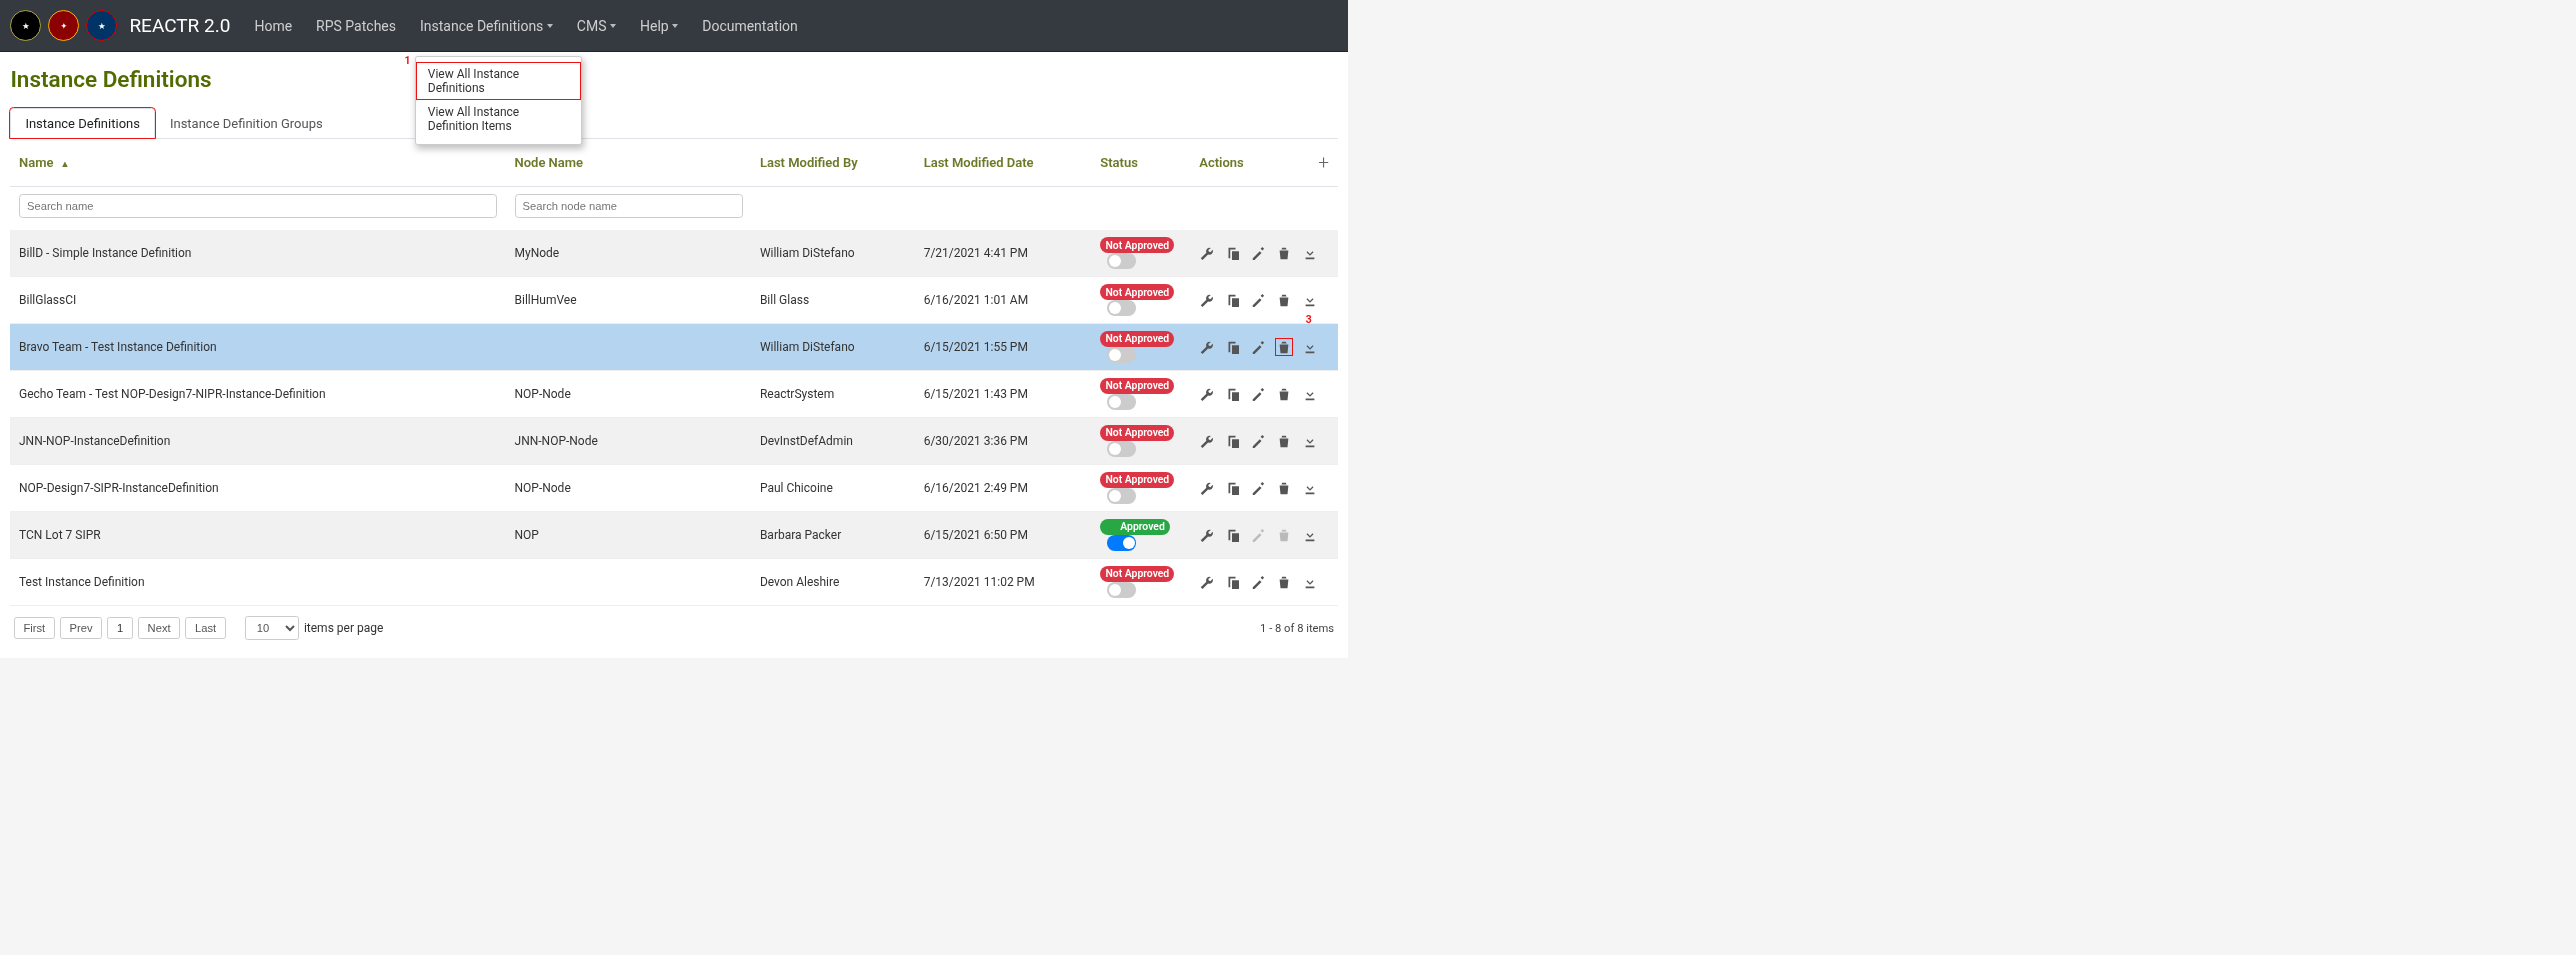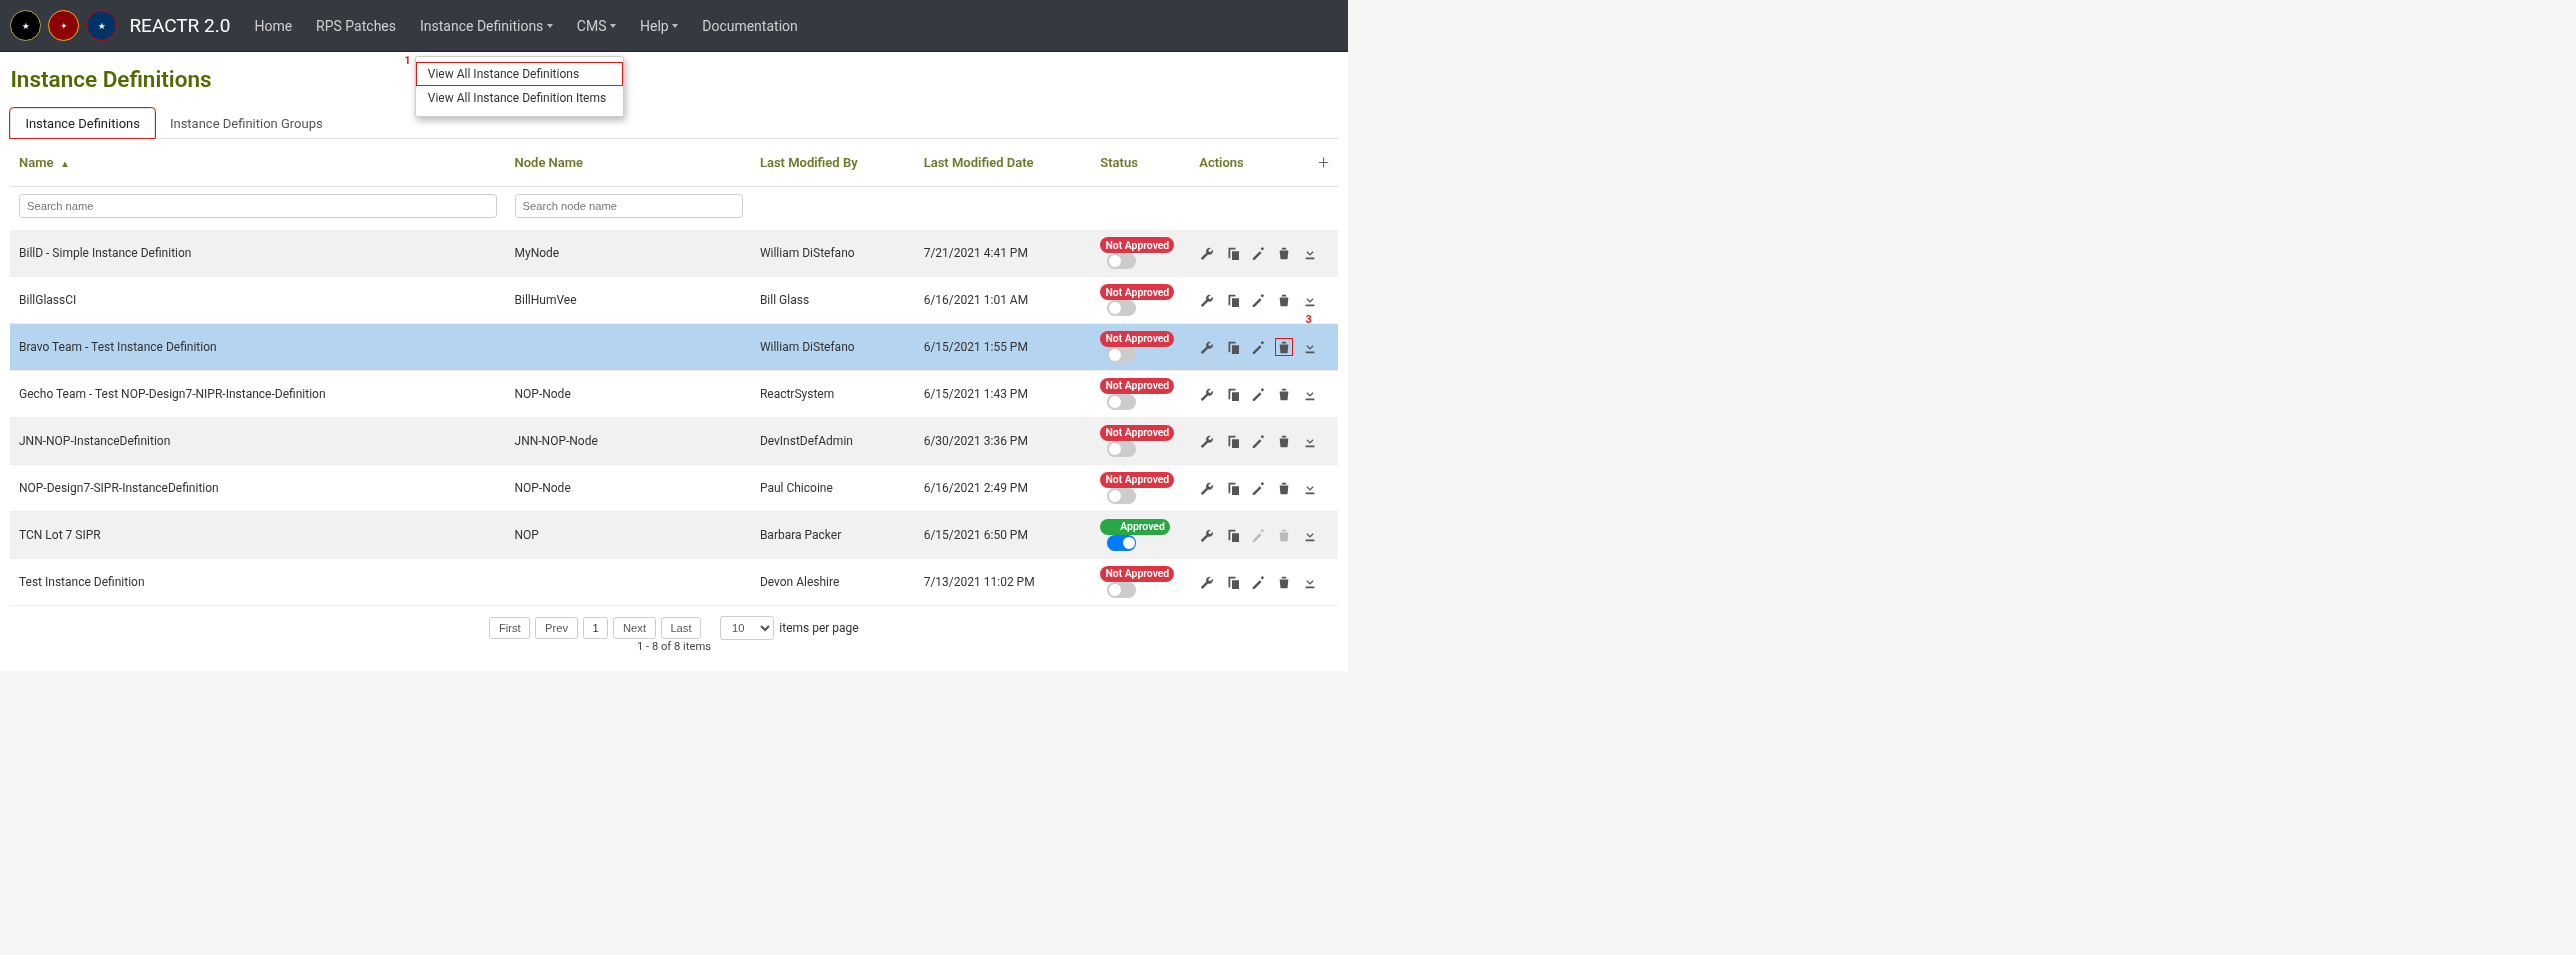--- a/index.html
+++ b/index.html
@@ -30,21 +30,21 @@
   .logo1{ background:#000; border:0.9px solid #b5a642; border-radius:2.6px;}
   .logo2{ background:#8b0000; border:1.7px solid #ffb000;}
   .logo3{ background:#003366; border:1.7px solid #d00;}
   .brand { font-size:19px; color:#fff; margin:0 24px 0 12px; font-weight:400;}
   .nav-links{ display:flex; align-items:center; gap:24px;}
   .nav-link{ color:#cfcfcf; font-size:14px; display:flex; align-items:center; gap:3.5px; cursor:pointer;}
   .caret-down{ width:0;height:0;border-left:3.5px solid transparent;border-right:3.5px solid transparent;border-top:4.3px solid #bbb;}
   
   .dropdown-wrap{ position:relative; }
   .dropdown{
-    position:absolute; top:38px; left:-5.2px; width:209px;
+    position:absolute; top:38px; left:-5.2px; width:167px;
     background:#fff; border:0.9px solid #ccc; border-radius:2.6px;
     box-shadow:1.7px 3.5px 7px rgba(0,0,0,0.25);
     padding:5.2px 0;
     z-index:10;
   }
   .dropdown-item{ padding:5.2px 12px; font-size:12px; color:#333; cursor:pointer;}
   .dropdown-item.hl{ outline:1.7px solid #e11; outline-offset:-1.7px;}
   .annot{ position:absolute; color:#e11; font-size:10.4px; font-weight:bold;}
   
   .page-body{ padding:7px 10.4px; background:#fff;}
@@ -89,21 +89,21 @@
   }
   .toggle.on{ background:#007bff;}
   .toggle.on::after{ left:15.5px;}
   
   .actions{ display:flex; gap:12px; align-items:center; color:#555;}
   .aicon{ width:14px;height:14px; cursor:pointer;}
   .aicon.disabled{ opacity:.35; cursor:default;}
   .aicon.hl-box{ outline:1.7px solid #e11; outline-offset:1.7px;}
   .aicon svg{ width:14px;height:14px; fill:#555;}
   
-  .pagerow{ display:flex; align-items:center; justify-content:space-between; padding:10.4px 3.5px;flex-direction:column;}
+  .pagerow{ display:flex; align-items:center; justify-content:space-between; padding:10.4px 3.5px;}
   .pager{ display:flex; gap:5.2px; align-items:center;}
   .pbtn{
     padding:4.3px 8.6px; border:0.9px solid #ccc; border-radius:2.6px;
     background:#fff; cursor:pointer; font-size:11.2px; color:#555;
   }
   .pbtn.active{ background:#fff; color:#333;}
   .summary{ font-size:11.2px; color:#444;}
 </style>
 </head>
 <body>

